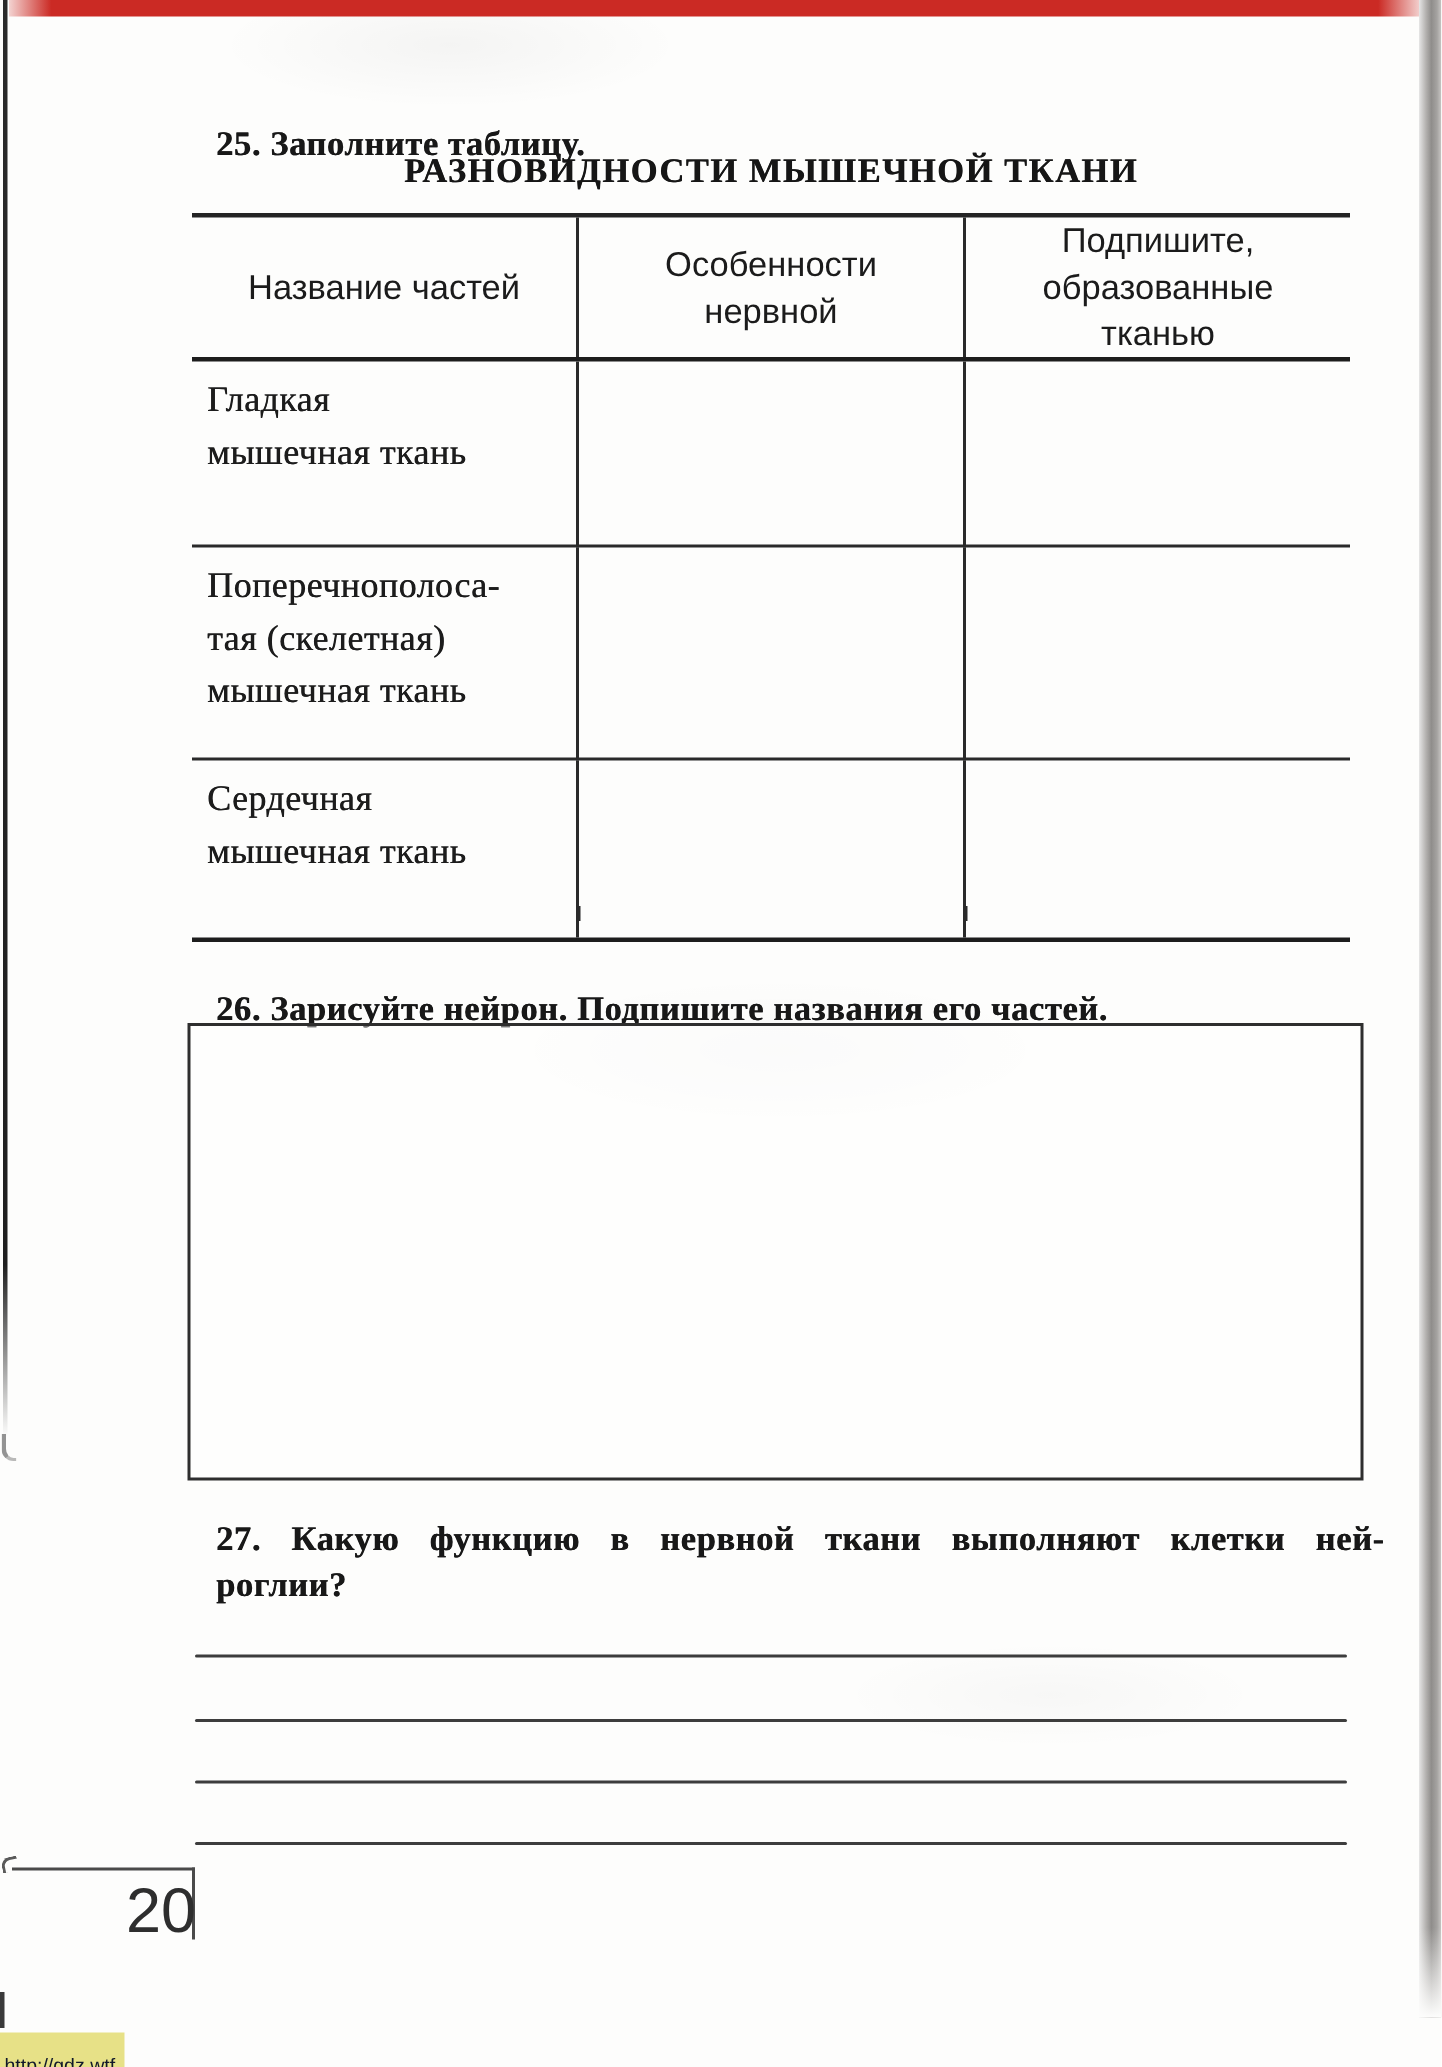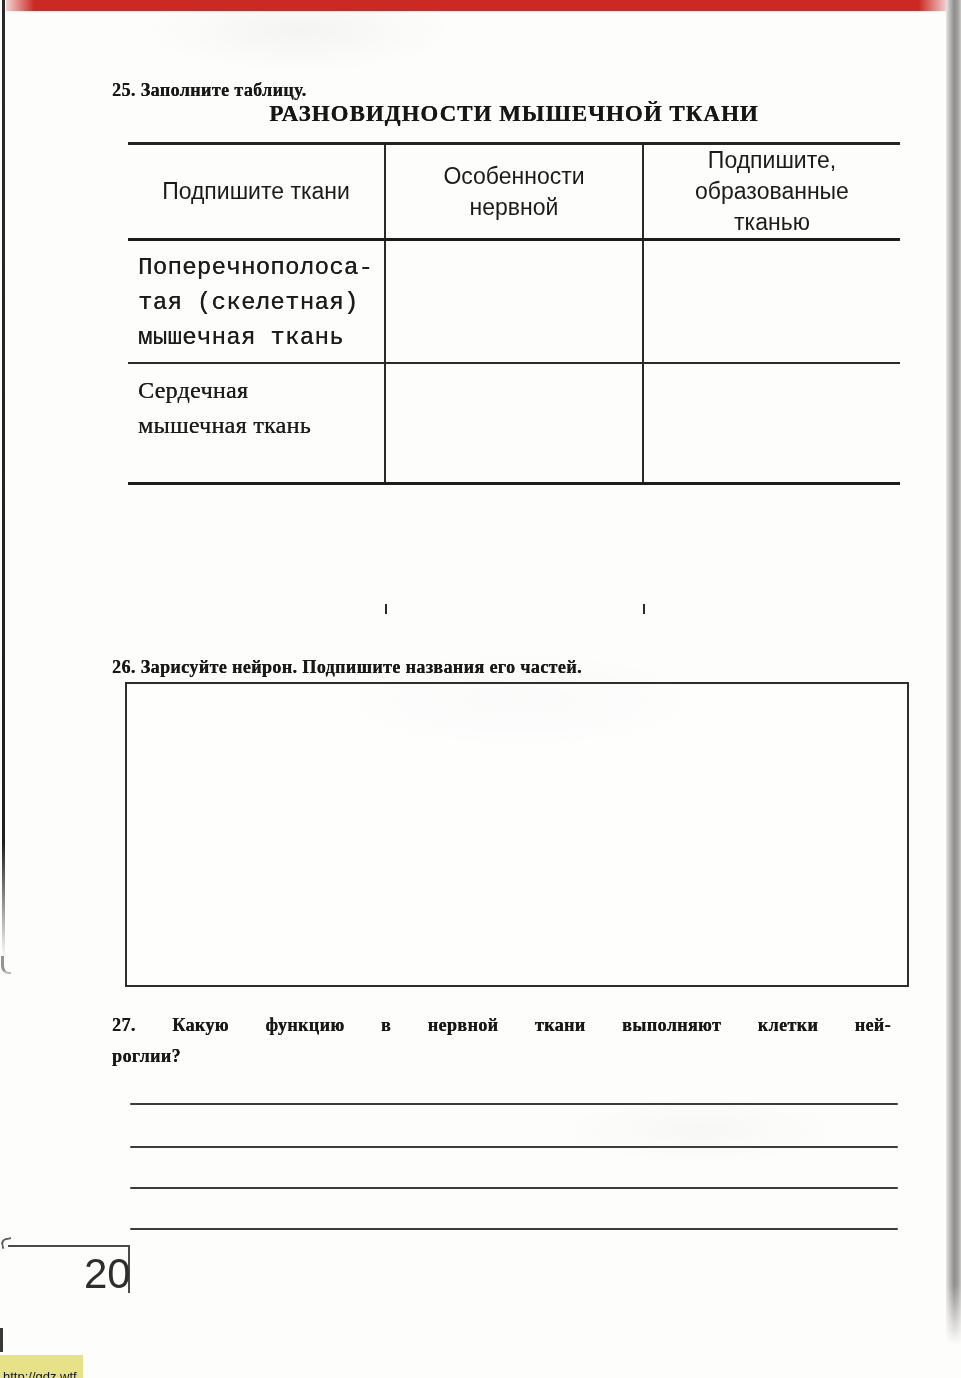--- a/index.html
+++ b/index.html
@@ -52,23 +52,23 @@
   .right-scan-edge::after {
     content: "";
     position: absolute;
     left: 0; bottom: 0; width: 100%; height: 60px;
     background: linear-gradient(to bottom, rgba(253,253,252,0), #fdfdfc);
   }
 
   
   .task-heading {
     position: absolute;
-    left: 112px;
+    left: 144px;
     font-weight: 700;
-    font-size: 18px;
+    font-size: 23px;
     letter-spacing: 0.4px;
     line-height: 31px;
     color: #181818;
     text-shadow: 0.3px 0 0 currentColor;
   }
   #task25-heading { top: 57px; }
   #task26-heading { top: 634px; }
   #task27-block { top: 1010px; width: 779px; }
   .justify-line { text-align: justify; text-align-last: justify; }
 
@@ -118,21 +118,21 @@
     line-height: 35px;
     letter-spacing: 0.3px;
     color: #1c1c1c;
     white-space: pre-line;
     text-shadow: 0.3px 0 0 currentColor;
   }
   .tissue-table th.sep, .tissue-table td.sep { border-right: 2px solid #2a2a2a; }
   .tissue-table tr.r1 td, .tissue-table tr.r2 td { border-bottom: 2px solid #2a2a2a; }
   .tissue-table tr.r3 td { border-bottom: 3px solid #1d1d1d; }
   .tissue-table tr.r1 { height: 124px; }
-  .tissue-table tr.r2 { height: 123px; font-family: Liberation Mono, monospace; }
+  .tissue-table tr.r2 { height: 142px; }
   .tissue-table tr.r3 { height: 121px; margin-top: 12px; }
   .col-overhang {
     position: absolute;
     width: 2px; height: 10px; top: 604px;
     background: #2a2a2a;
   }
   #overhang-1 { left: 385px; }
   #overhang-2 { left: 643px; }
 
   
@@ -213,29 +213,35 @@
   <h2 class="table-title">РАЗНОВИДНОСТИ МЫШЕЧНОЙ ТКАНИ</h2>
 
   <table class="tissue-table">
     <colgroup>
         <col class="c1">
         <col class="c2">
         <col class="c3">
       </colgroup>
     <thead>
       <tr>
-        <th class="sep">Подпишите ткани</th>
+        <th class="sep">Название частей</th>
         <th class="sep">Особенности
 нервной</th>
         <th>Подпишите,
 образованные
 тканью</th>
       </tr>
     </thead>
     <tbody>
+      <tr class="r1">
+        <td class="name sep">Гладкая
+мышечная ткань</td>
+        <td class="sep"></td>
+        <td></td>
+      </tr>
       <tr class="r2">
         <td class="name sep">Поперечнополоса-
 тая (скелетная)
 мышечная ткань</td>
         <td class="sep"></td>
         <td></td>
       </tr>
       <tr class="r3">
         <td class="name sep">Сердечная
 мышечная ткань</td>

